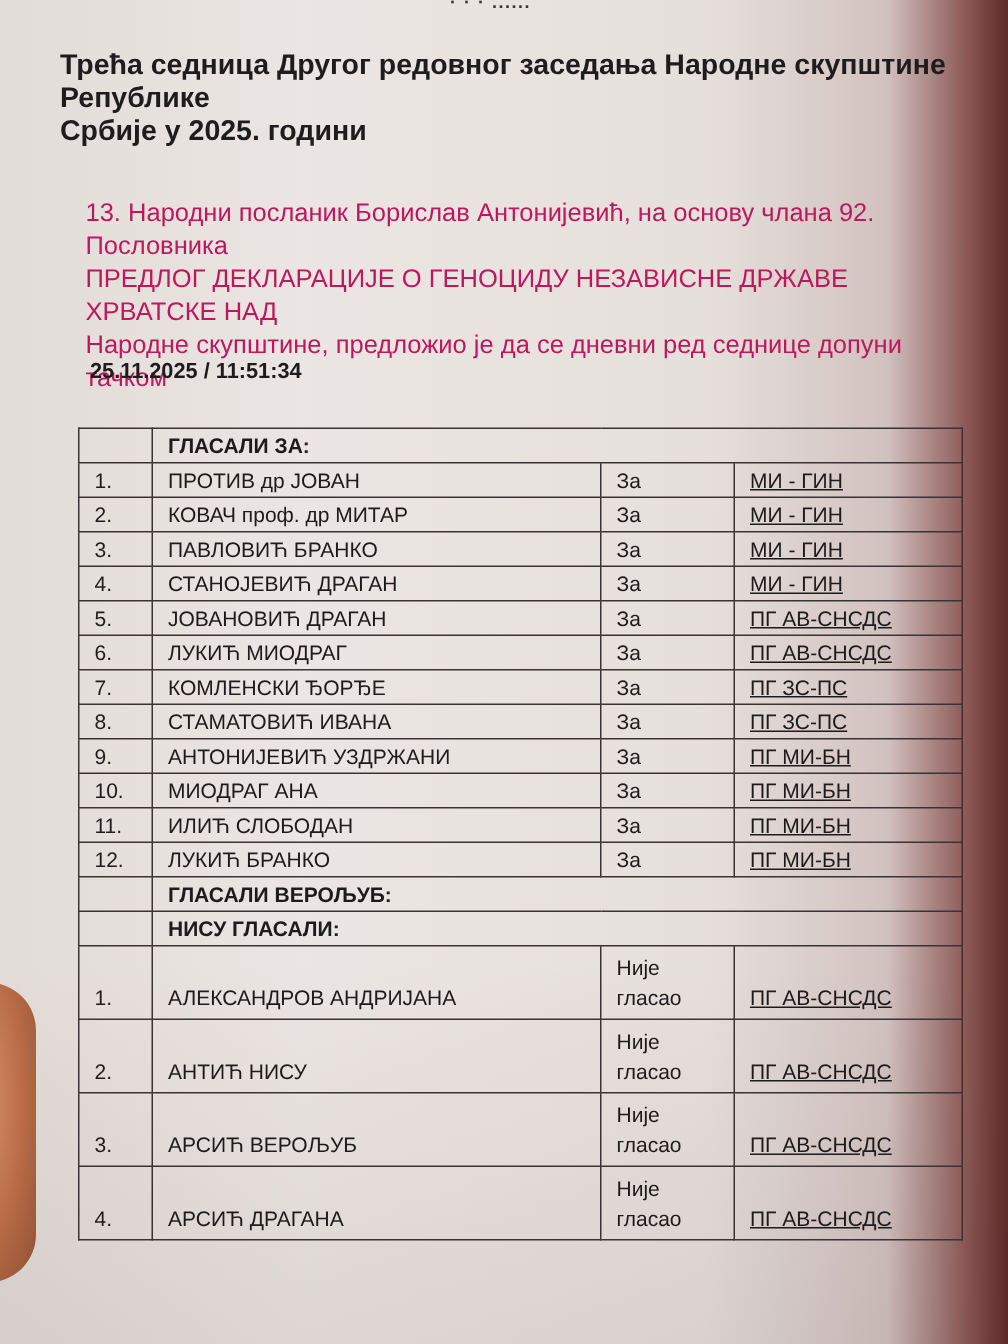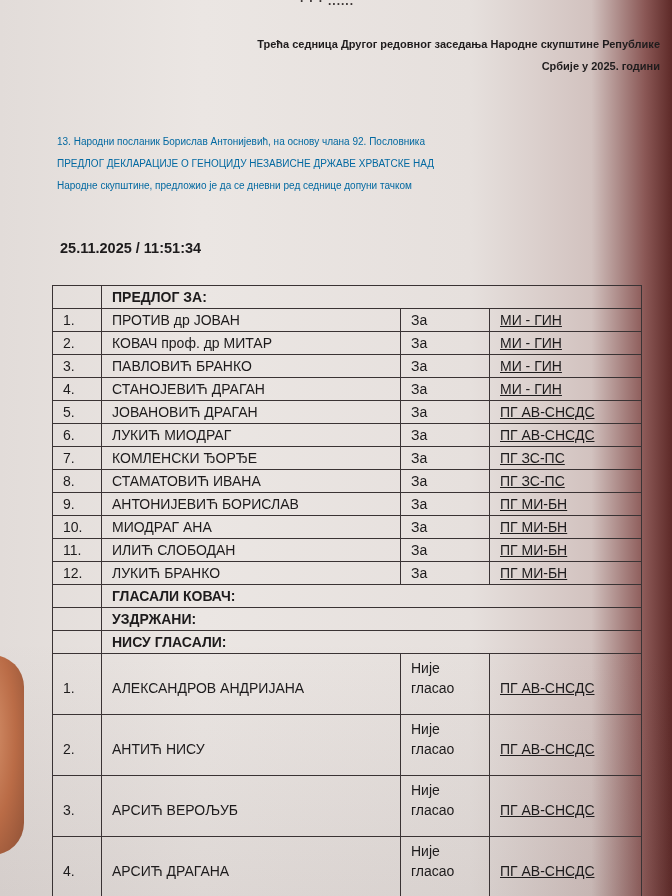--- a/index.html
+++ b/index.html
@@ -22,44 +22,44 @@
     position: absolute; left: -40px; top: 655px; width: 64px; height: 200px;
     border-radius: 40px;
     background: radial-gradient(ellipse at 40% 40%, #d8936b 0%, #b8663f 55%, #8a4a2e 100%);
     opacity: 0.95;
   }
   .top-cut {
     position: absolute; left: 300px; top: -6px; font-size: 12px; font-weight: bold; color: #3a3433;
     letter-spacing: 1px;
   }
   .title {
-    position: absolute; left: 40px; top: 33px; width: 620px; text-align: right;
-    font-weight: bold; font-size: 11px; line-height: 22px; color: #1f1c1d;
+    position: absolute; left: 40px; top: 33px; width: 620px; text-align: left;
+    font-weight: bold; font-size: 19px; line-height: 22px; color: #1f1c1d;
   }
   .para {
     position: absolute; left: 57px; top: 131px; width: 560px;
-    font-size: 10px; line-height: 22px; color: #0369a1;
+    font-size: 17px; line-height: 22px; color: #be185d;
   }
   .timestamp {
     position: absolute; left: 60px; top: 240px; font-weight: bold; font-size: 14.5px; text-align: center;
   }
   table.votes {
     position: absolute; left: 52px; top: 285px; width: 590px;
     border-collapse: collapse; font-size: 14px; color: #1d1b1c;
   }
   table.votes td {
     border: 1.5px solid #3a3334; padding: 0 0 0 10px; height: 22px; line-height: 22px;
     vertical-align: bottom;
   }
   td.num { width: 38px; padding-left: 8px; }
   td.name { width: 288px; padding-left: 12px; }
   td.vote { width: 78px; padding-left: 6px; }
   td.group { padding-left: 12px; text-decoration: underline; }
   td.section { font-weight: bold; padding-left: 12px; }
-  tr.tall td { height: 44px; line-height: 20px; padding-bottom: 16px; }
+  tr.tall td { height: 44px; line-height: 20px; padding-bottom: 4px; }
   .vote-two { display: block; }
 </style>
 </head>
 <body>
 
 <div class="paper"></div>
 <div class="shade-bottom"></div>
 <div class="thumb"></div>
 
 <div class="top-cut">· · ·  ......</div>
@@ -74,21 +74,21 @@
   <div>ПРЕДЛОГ ДЕКЛАРАЦИЈЕ О ГЕНОЦИДУ НЕЗАВИСНЕ ДРЖАВЕ ХРВАТСКЕ НАД</div>
   <div>Народне скупштине, предложио је да се дневни ред седнице допуни тачком</div>
 </div>
 
 <div class="timestamp">25.11.2025 / 11:51:34</div>
 
 <table class="votes">
   <tbody>
       <tr>
     <td class="num"></td>
-    <td class="section" colspan="3">ПРЕДЛОГ ЗА:</td>
+    <td class="section" colspan="3">ГЛАСАЛИ ЗА:</td>
   </tr>
   <tr>
     <td class="num">1.</td>
     <td class="name">ПРОТИВ др ЈОВАН</td>
     <td class="vote">За</td>
     <td class="group">МИ - ГИН</td>
   </tr>
   <tr>
     <td class="num">2.</td>
     <td class="name">КОВАЧ проф. др МИТАР</td>
@@ -126,21 +126,21 @@
     <td class="group">ПГ ЗС-ПС</td>
   </tr>
   <tr>
     <td class="num">8.</td>
     <td class="name">СТАМАТОВИЋ ИВАНА</td>
     <td class="vote">За</td>
     <td class="group">ПГ ЗС-ПС</td>
   </tr>
   <tr>
     <td class="num">9.</td>
-    <td class="name">АНТОНИЈЕВИЋ БОРИСЛАВ</td>
+    <td class="name">АНТОНИЈЕВИЋ УЗДРЖАНИ</td>
     <td class="vote">За</td>
     <td class="group">ПГ МИ-БН</td>
   </tr>
   <tr>
     <td class="num">10.</td>
     <td class="name">МИОДРАГ АНА</td>
     <td class="vote">За</td>
     <td class="group">ПГ МИ-БН</td>
   </tr>
   <tr>
@@ -150,25 +150,21 @@
     <td class="group">ПГ МИ-БН</td>
   </tr>
   <tr>
     <td class="num">12.</td>
     <td class="name">ЛУКИЋ БРАНКО</td>
     <td class="vote">За</td>
     <td class="group">ПГ МИ-БН</td>
   </tr>
   <tr>
     <td class="num"></td>
-    <td class="section" colspan="3">ГЛАСАЛИ КОВАЧ:</td>
-  </tr>
-  <tr>
-    <td class="num"></td>
-    <td class="section" colspan="3">УЗДРЖАНИ:</td>
+    <td class="section" colspan="3">ГЛАСАЛИ ВЕРОЉУБ:</td>
   </tr>
   <tr>
     <td class="num"></td>
     <td class="section" colspan="3">НИСУ ГЛАСАЛИ:</td>
   </tr>
   <tr class="tall">
     <td class="num">1.</td>
     <td class="name">АЛЕКСАНДРОВ АНДРИЈАНА</td>
     <td class="vote">
       <span class="vote-two">Није</span>

